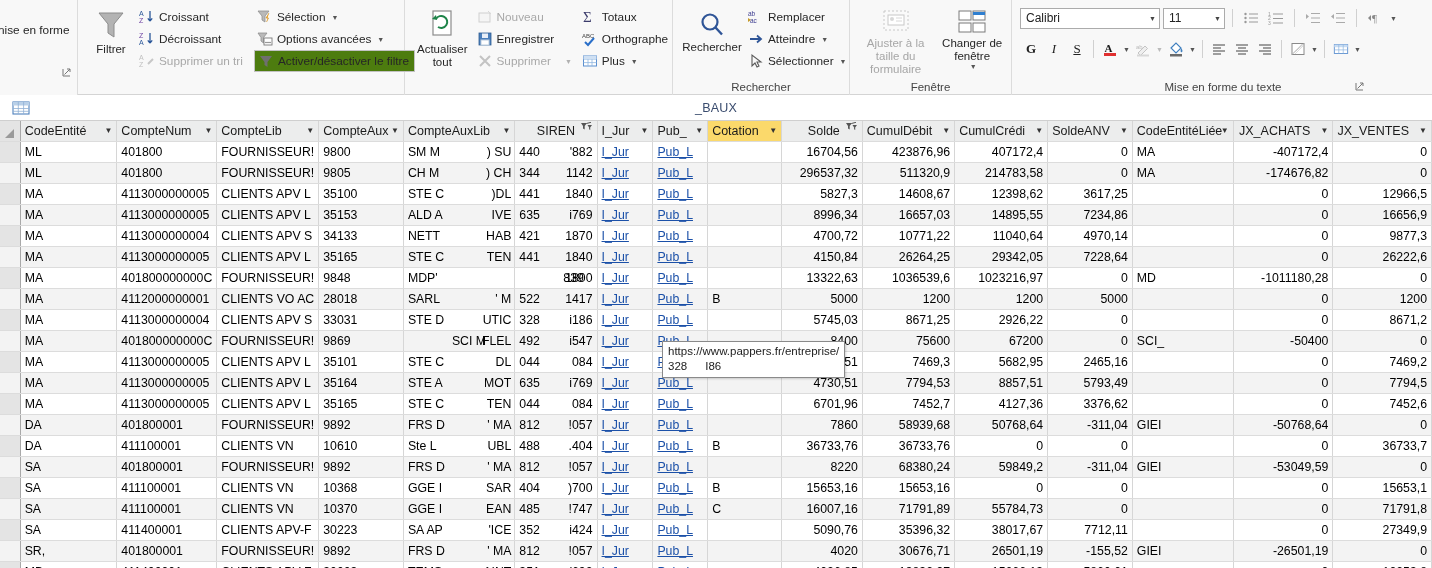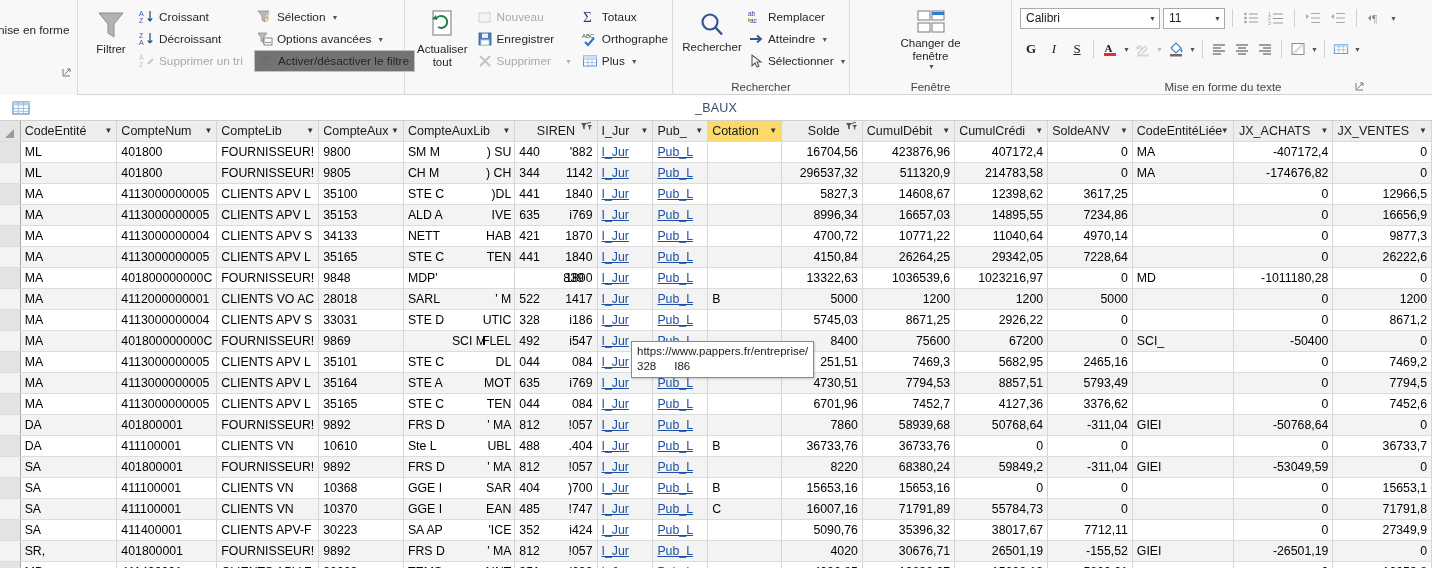--- a/index.html
+++ b/index.html
@@ -55,21 +55,21 @@
 
   
   .smallcol { display: flex; flex-direction: column; justify-content: center; padding-top: 1px; }
   .smallbtn {
     display: flex; align-items: center; gap: 4px;
     height: 22px; padding: 0 5px 0 3px;
     font-size: 11.8px; color: #262626; white-space: nowrap;
     cursor: default;
   }
   .smallbtn.dim { color: #a9a9a9; }
-  .smallbtn.active { background: #737373; border: 1px solid #c2c2c2; }
+  .smallbtn.active { background: #4d7c0f; border: 1px solid #c2c2c2; }
   .caret { font-size: 7px; color: #555; margin-left: 2px; }
   .caret.dim { color: #b0b0b0; }
 
   .ico { display: inline-flex; width: 16px; height: 16px; align-items: center; justify-content: center; flex: 0 0 16px; }
   .ico svg { display: block; }
 
   
   .leftcut {
     width: 78px; position: relative; height: 95px;
     border-right: 1px solid #dcdcdc; background:#f8f8f8;
@@ -154,21 +154,21 @@
   }
 
   tbody tr.alt td { background: #f3f3f3; }
   tbody tr td { background: #ffffff; }
   td.num { text-align: right; }
   td.lnk { color: #1b50a8; }
   td.lnk span { text-decoration: underline; cursor: pointer; }
 
   
   .tooltip {
-    position: absolute; left: 631px; top: 341px;
+    position: absolute; left: 662px; top: 341px;
     background: #ffffff; border: 1px solid #8a8a8a;
     font-size: 11.5px; color: #222;
     padding: 2px 5px 3px 5px; line-height: 15px;
     box-shadow: 1px 1px 2px rgba(0,0,0,.18);
     z-index: 50; white-space: nowrap;
   }
   .tooltip .l2 { display: flex; gap: 18px; }
 </style>
 </head>
 <body>
@@ -386,20 +386,31 @@
             <span>Sélectionner</span>
             <span class="caret">▼</span>
           </div>
         </div>
       </div>
       <div class="rgroup-title">Rechercher</div>
     </div>
 
     <div class="rgroup" style="width:162px;">
       <div class="rgroup-body" style="justify-content:center;">
+        <div class="bigbtn dim" style="width:86px;margin-top:4px;">
+          <span class="ico" style="width:32px;height:28px;">
+            <svg width="30" height="26" viewBox="0 0 30 26">
+                <rect x="3" y="2" width="24" height="19" fill="#fafafa" stroke="#c8c8c8" stroke-width="1" stroke-dasharray="2 2"></rect>
+                <rect x="7" y="6" width="16" height="10" fill="#fff" stroke="#c8c8c8"></rect>
+                <circle cx="11" cy="10" r="2" fill="#d8d8d8"></circle>
+                <path d="M15 9 h6 M15 12 h6" stroke="#d8d8d8" stroke-width="1"></path>
+              </svg>
+          </span>
+          <span class="lbl">Ajuster à la taille du formulaire</span>
+        </div>
         <div class="bigbtn" style="width:72px;margin-top:4px;">
           <span class="ico" style="width:32px;height:28px;">
             <svg width="30" height="26" viewBox="0 0 30 26">
                 <rect x="2" y="2" width="12" height="9" fill="#fff" stroke="#7a7a7a"></rect>
                 <rect x="16" y="2" width="12" height="9" fill="#fff" stroke="#7a7a7a"></rect>
                 <rect x="16" y="3" width="12" height="3" fill="#2f7fd0"></rect>
                 <rect x="2" y="14" width="12" height="9" fill="#fff" stroke="#7a7a7a"></rect>
                 <rect x="16" y="14" width="12" height="9" fill="#fff" stroke="#7a7a7a"></rect>
               </svg>
           </span>

